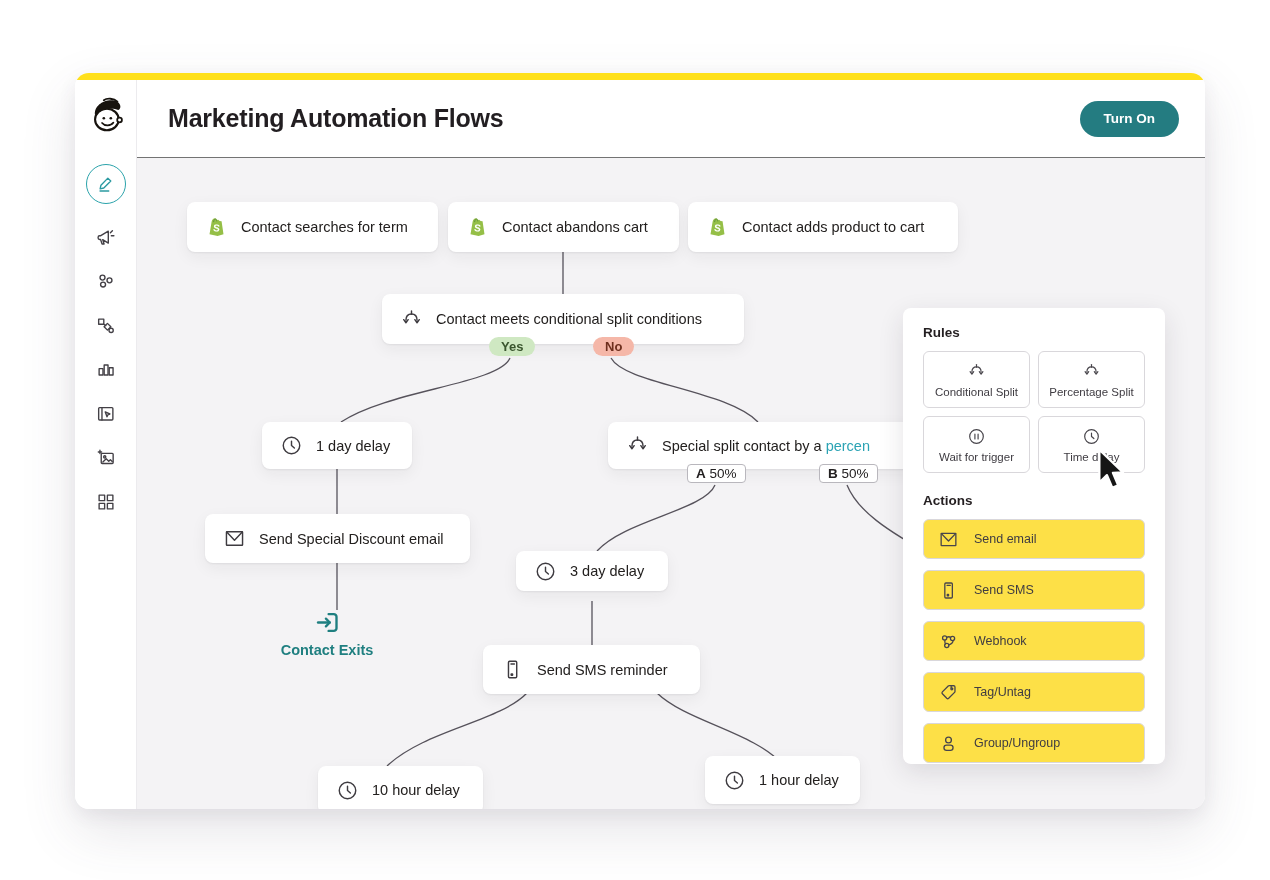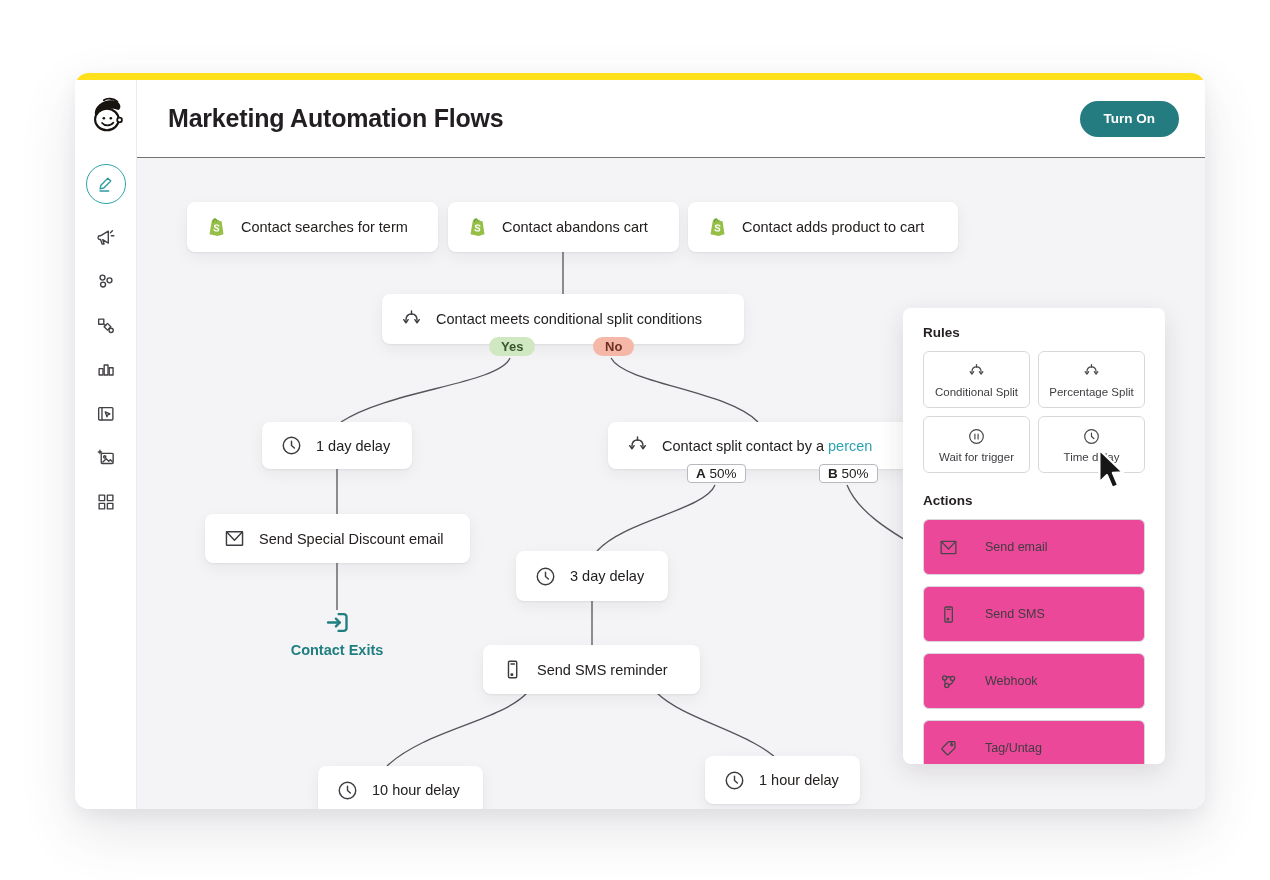--- a/index.html
+++ b/index.html
@@ -56,21 +56,21 @@
   .exit-label { font-size:14.5px; font-weight:700; color:#1f7f80; }
 
   
   .panel { position:absolute; z-index:2; background:#fff; border-radius:8px; box-shadow:0 8px 26px rgba(40,35,50,.12); padding:17px 20px; overflow:hidden; }
   .panel-heading { font-size:13.5px; font-weight:700; color:#241f21; margin-bottom:11px; }
   .rules-grid { display:grid; grid-template-columns:1fr 1fr; gap:8px; margin-bottom:20px; }
   .rule-card { border:1px solid #d9d7db; border-radius:6px; height:57px; display:flex; flex-direction:column; align-items:center; justify-content:center; gap:5px; background:#fff; cursor:pointer; }
   .rule-card svg { width:19px; height:19px; stroke:#48454b; stroke-width:1.5; fill:none; stroke-linecap:round; stroke-linejoin:round; }
   .rule-label { font-size:11.5px; color:#3f3c42; white-space:nowrap; }
   .actions-list { display:flex; flex-direction:column; gap:11px; }
-  .action-card { border:1px solid #d9d7db; border-radius:6px; height:56px; flex:0 0 auto; display:flex; align-items:center; gap:26px; padding:0 14px; background:#ec4899; cursor:pointer; }
+  .action-card { border:1px solid #d9d7db; border-radius:6px; height:40px; flex:0 0 auto; display:flex; align-items:center; gap:15px; padding:0 14px; background:#fde047; cursor:pointer; }
   .action-card svg { width:21px; height:21px; stroke:#48454b; stroke-width:1.5; fill:none; stroke-linecap:round; stroke-linejoin:round; }
   .action-label { font-size:12.5px; color:#3f3c42; white-space:nowrap; }
 
   .cursor-arrow { position:absolute; z-index:3; width:34px; height:46px; pointer-events:none; }
 </style>
 </head>
 <body>
 
 <svg width="0" height="0" style="position:absolute">
   <defs>
@@ -254,50 +254,50 @@
               <use href="#ic-clock"></use>
             </svg>
           <span>1 day delay</span>
         </div>
 
         <div class="node" style="left:471px;top:264px;width:312px;height:47px">
           <svg class="glyph" viewBox="0 0 24 24">
               <use href="#ic-split"></use>
             </svg>
           <span>
-            <span>Contact split contact by a</span>
+            <span>Special split contact by a</span>
             <span class="split-link">percen</span>
           </span>
         </div>
         <span class="ab-badge" style="left:550px;top:306px">
           <b>A</b>
           <span>50%</span>
         </span>
         <span class="ab-badge" style="left:682px;top:306px">
           <b>B</b>
           <span>50%</span>
         </span>
 
         <div class="node" style="left:68px;top:356px;width:265px;height:49px">
           <svg class="glyph" viewBox="0 0 24 24">
               <use href="#ic-email"></use>
             </svg>
           <span>Send Special Discount email</span>
         </div>
 
-        <div class="exit-wrap" style="left:130px;top:451px;width:140px">
+        <div class="exit-wrap" style="left:120px;top:451px;width:140px">
           <svg viewBox="0 0 24 24">
             <path d="M13 4.5 h4.5 A2.4 2.4 0 0 1 20 6.9 v10.2 a2.4 2.4 0 0 1-2.5 2.4 H13"></path>
             <path d="M3.6 12 H14"></path>
             <path d="M10.6 8.6 L14 12 l-3.4 3.4"></path>
           </svg>
           <span class="exit-label">Contact Exits</span>
         </div>
 
-        <div class="node" style="left:379px;top:393px;width:152px;height:50px">
+        <div class="node" style="left:379px;top:393px;width:152px;height:40px">
           <svg class="glyph" viewBox="0 0 24 24">
               <use href="#ic-clock"></use>
             </svg>
           <span>3 day delay</span>
         </div>
 
         <div class="node" style="left:346px;top:487px;width:217px;height:49px">
           <svg class="glyph" viewBox="0 0 24 24">
               <use href="#ic-phone"></use>
             </svg>

